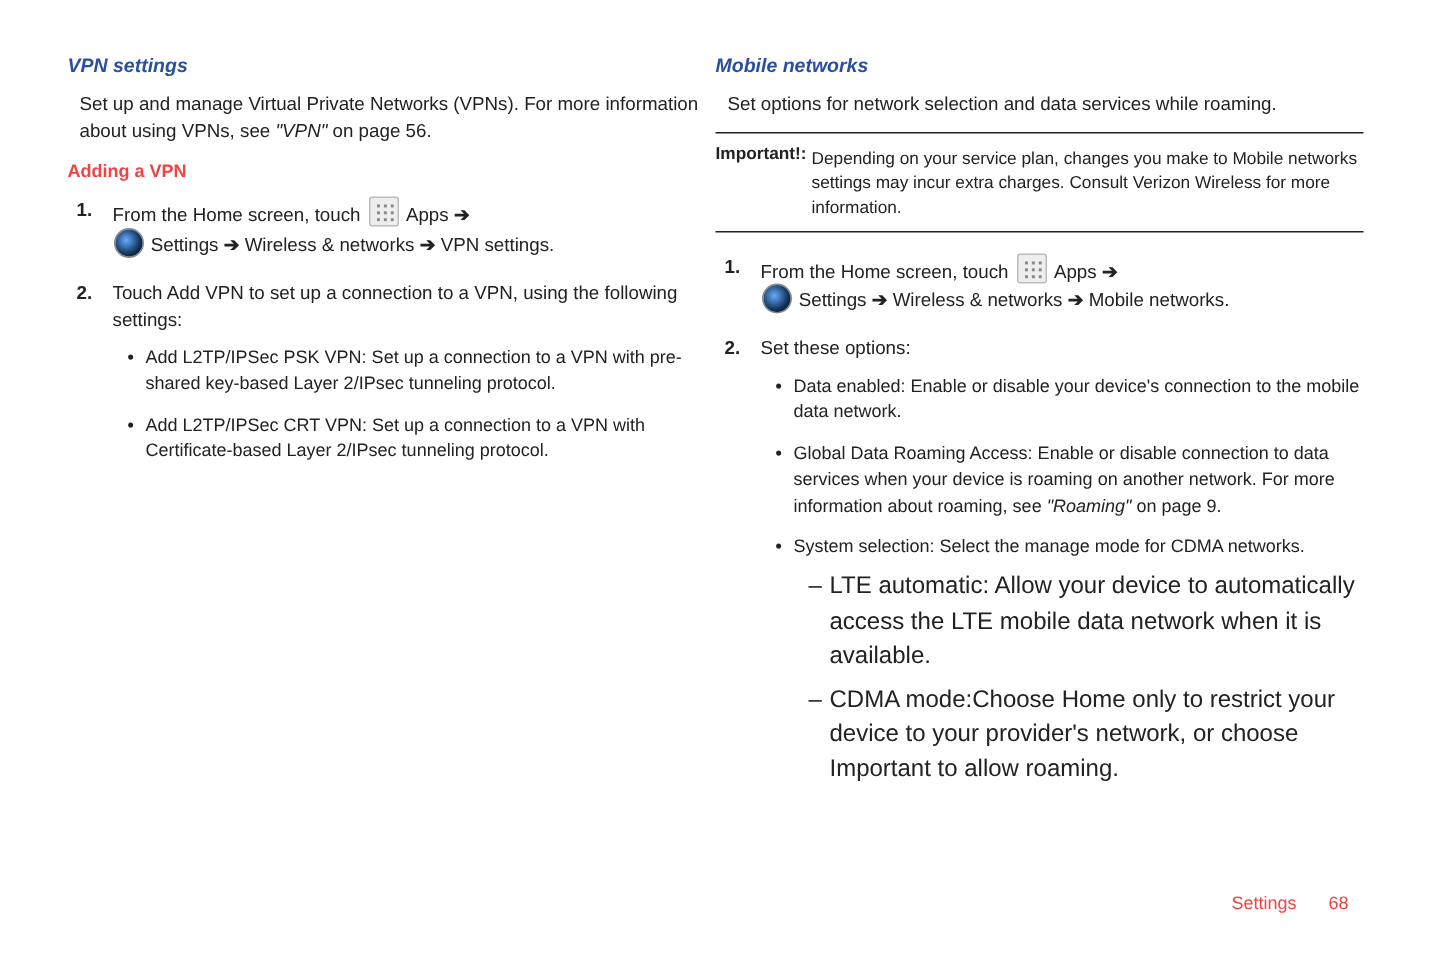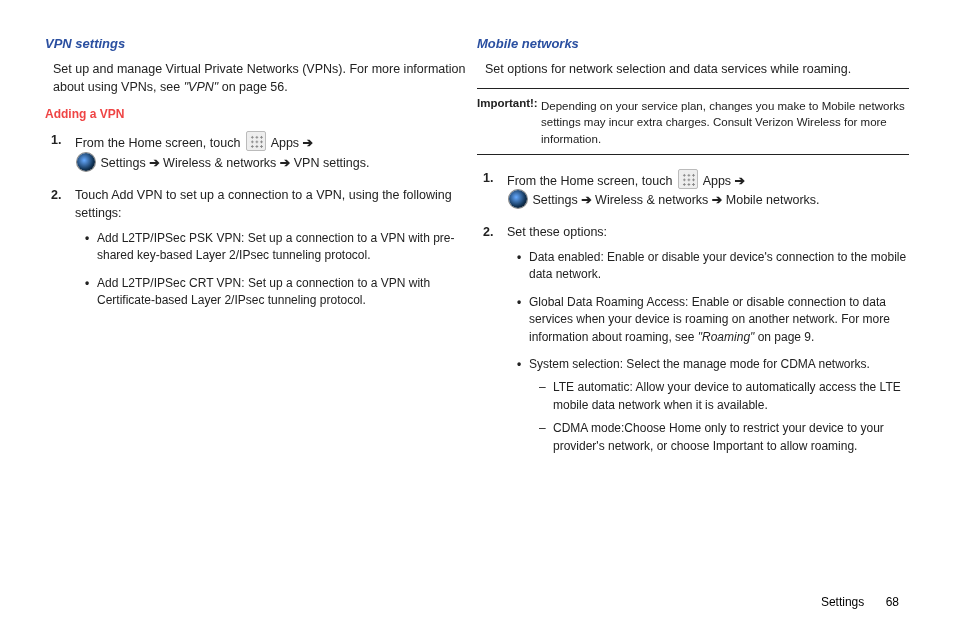--- a/index.html
+++ b/index.html
@@ -69,21 +69,21 @@
   .bullet::before {
     content: "\2022";
     position: absolute;
     left: 0;
     font-weight: bold;
   }
   .dash {
     position: relative;
     padding-left: 14px;
     margin: 6px 0 4px 10px;
-    font-size: 12px;
+    font-size: 16px;
   }
   .dash::before {
     content: "\2013";
     position: absolute;
     left: 0;
   }
   .icon-apps {
     display: inline-block;
     width: 18px;
     height: 18px;
@@ -119,21 +119,21 @@
     padding: 6px 0;
     margin: 8px 0 14px 0;
     font-size: 11.5px;
   }
   .important-box .label { font-weight: bold; }
   .important-box .body { margin-left: 64px; display: block; margin-top: -14px;}
   .footer {
     text-align: right;
     padding: 0 55px 0 0;
     font-size: 12px;
-    color: #000000;
+    color: #ef4444;
   }
   .footer .pg { margin-left: 18px; }
 </style>
 </head>
 <body>
 
 <div class="page">
 
   <div class="column">
     <div class="section-title">VPN settings</div>

